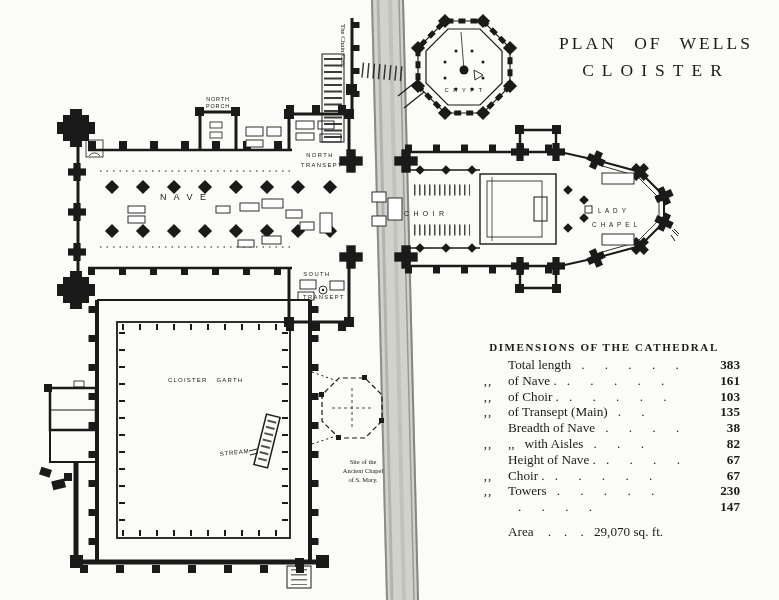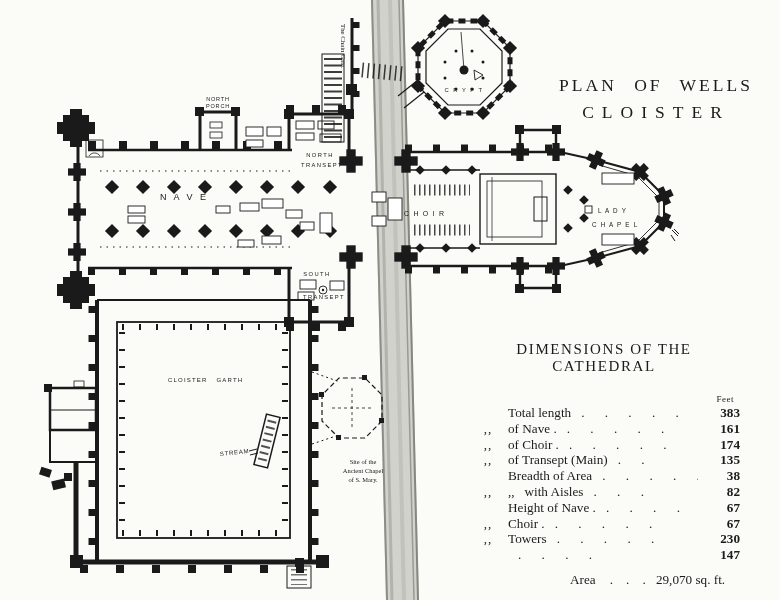--- a/index.html
+++ b/index.html
@@ -3,33 +3,33 @@
 <meta charset="utf-8">
 <style>
   html,body{margin:0;padding:0;}
   .page{position:relative;width:779px;height:600px;background:#fbfbf8;overflow:hidden;
         font-family:"Liberation Serif", serif;color:#1d1d1d;}
   .plan-svg{position:absolute;left:0;top:0;width:779px;height:600px;}
 
   
   .title-block{position:absolute;left:556px;top:30px;width:200px;text-align:center;
                font-size:17.5px;line-height:27px;color:#1a1a1a;}
-  .title-line1{letter-spacing:3px;word-spacing:10px;margin-top:42px;}
+  .title-line1{letter-spacing:3px;word-spacing:10px;}
   .title-line2{letter-spacing:8px;}
 
   .dims{position:absolute;left:468px;top:341px;width:272px;font-size:13.2px;color:#1b1b1b;}
-  .dims-heading{text-align:center;font-size:15px;letter-spacing:1.6px;margin-bottom:19px;}
+  .dims-heading{text-align:center;font-size:11px;letter-spacing:1.6px;margin-bottom:4px;font-weight:bold;}
   .dims-unit{text-align:right;font-size:9px;letter-spacing:.5px;padding-right:6px;height:11px;}
   .dim-row{display:flex;align-items:baseline;height:15.8px;white-space:nowrap;}
   .c-prefix{width:40px;text-align:center;letter-spacing:1px;flex:none;}
   .c-label{flex:none;}
   .c-dots{flex:1;overflow:hidden;white-space:nowrap;word-spacing:17px;padding-left:10px;color:#222;}
   .c-value{width:42px;text-align:right;flex:none;font-weight:bold;}
   .area-row{display:flex;align-items:baseline;margin-top:9px;white-space:nowrap;}
-  .area-label{margin-left:102px;}
+  .area-label{margin-left:40px;}
   .area-dots{word-spacing:24px;padding:0 10px 0 14px;}
 
   
   .ink{stroke:#1a1a1a;fill:none;}
   .fillink{fill:#1a1a1a;stroke:none;}
   text{fill:#1a1a1a;}
   .lbl{font-family:"Liberation Sans", sans-serif;}
   .srf{font-family:"Liberation Serif", serif;}
 </style>
 </head>
@@ -343,49 +343,48 @@
     </g>
   </svg>
 
   <div class="title-block">
     <div class="title-line1">PLAN OF WELLS</div>
     <div class="title-line2">CLOISTER</div>
   </div>
 
   <div class="dims">
     <div class="dims-heading">DIMENSIONS OF THE CATHEDRAL</div>
-    <div class="dims-unit">Feet</div>
     <div>
         <div class="dim-row">
           <span class="c-prefix"></span>
           <span class="c-label">Total length</span>
           <span class="c-dots">. . . . . .</span>
           <span class="c-value">383</span>
         </div>
         <div class="dim-row">
           <span class="c-prefix">,,</span>
           <span class="c-label">of Nave .</span>
           <span class="c-dots">. . . . .</span>
           <span class="c-value">161</span>
         </div>
         <div class="dim-row">
           <span class="c-prefix">,,</span>
           <span class="c-label">of Choir .</span>
           <span class="c-dots">. . . . .</span>
-          <span class="c-value">174</span>
+          <span class="c-value">103</span>
         </div>
         <div class="dim-row">
           <span class="c-prefix">,,</span>
           <span class="c-label">of Transept (Main)</span>
           <span class="c-dots">. .</span>
           <span class="c-value">135</span>
         </div>
         <div class="dim-row">
           <span class="c-prefix"></span>
-          <span class="c-label">Breadth of Area</span>
+          <span class="c-label">Breadth of Nave</span>
           <span class="c-dots">. . . . .</span>
           <span class="c-value">38</span>
         </div>
         <div class="dim-row">
           <span class="c-prefix">,,</span>
           <span class="c-label">,,&nbsp;&nbsp; with Aisles</span>
           <span class="c-dots">. . .</span>
           <span class="c-value">82</span>
         </div>
         <div class="dim-row">

